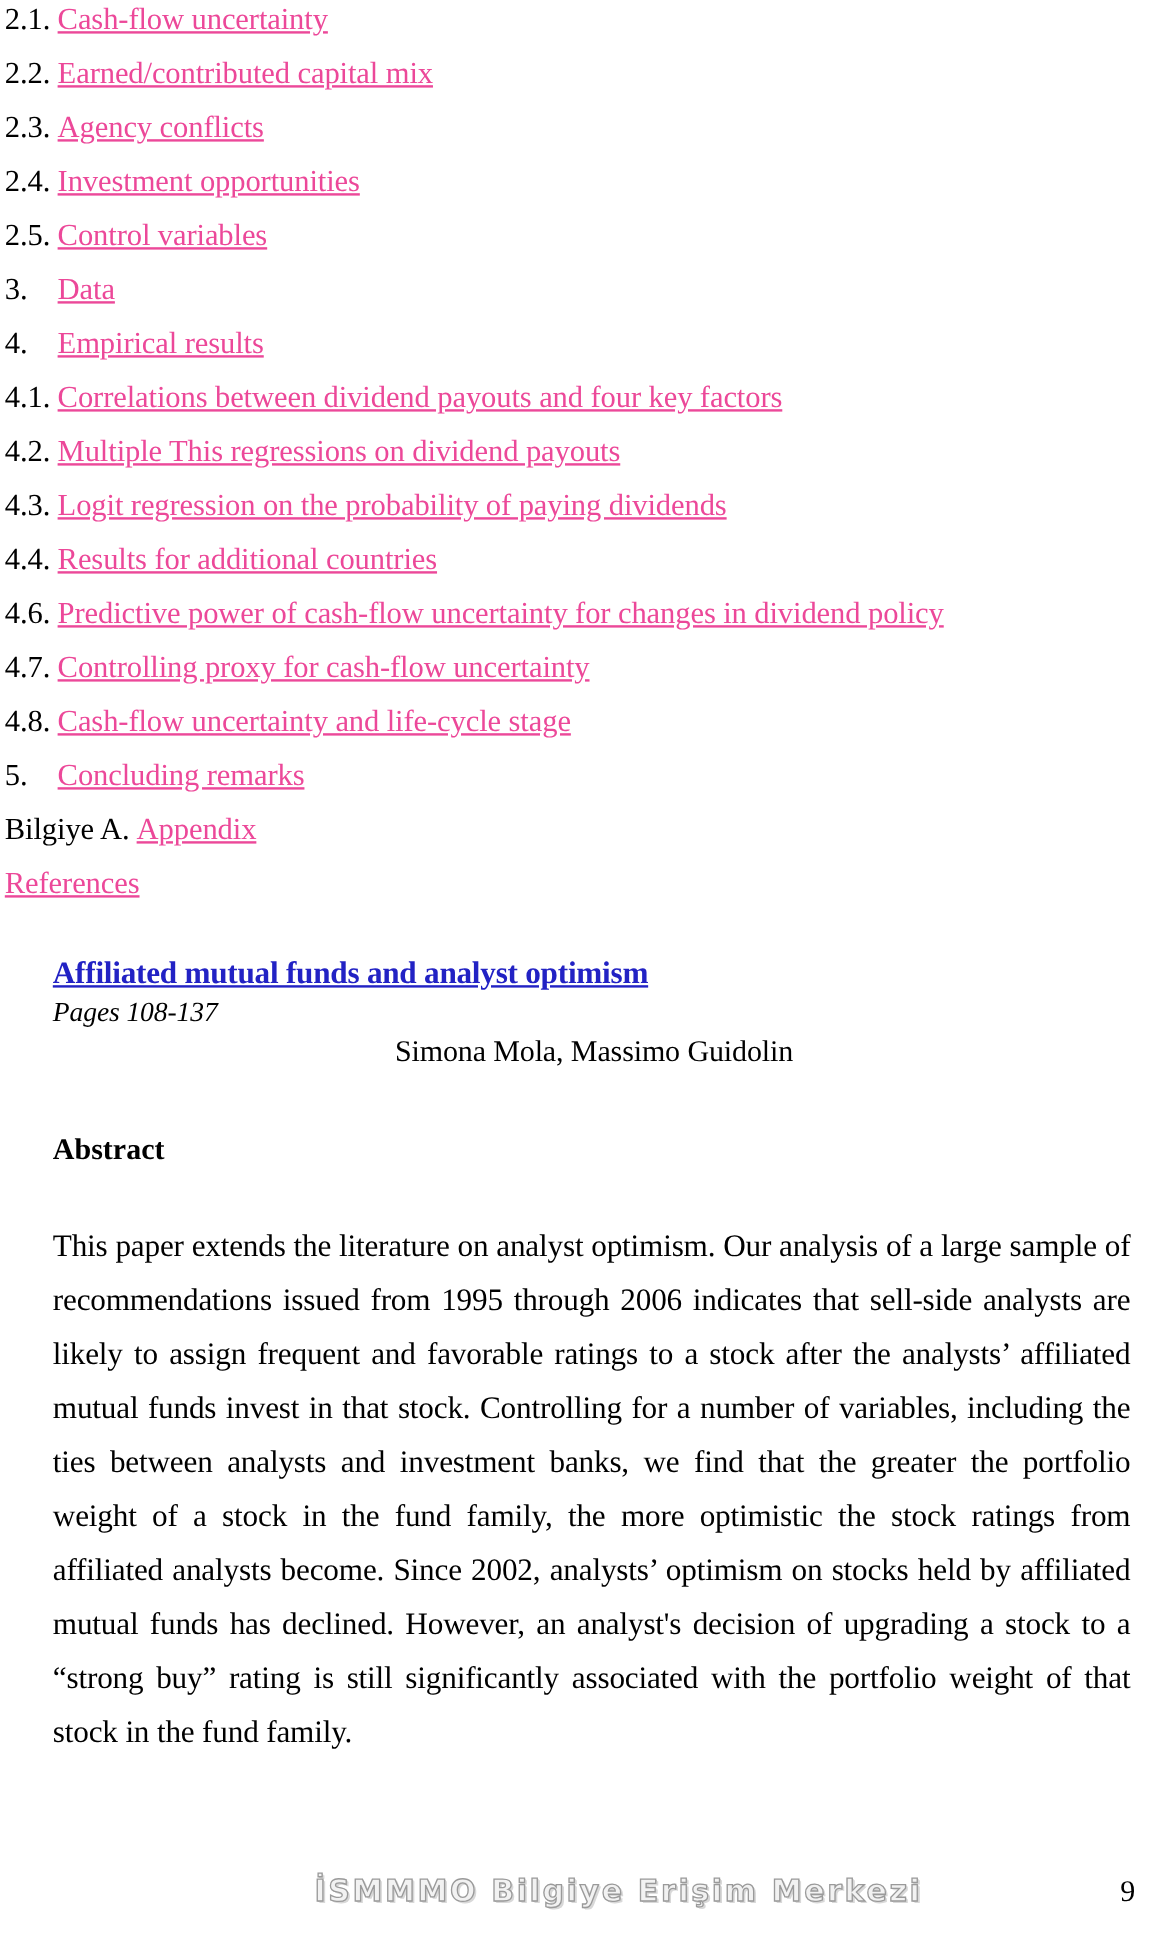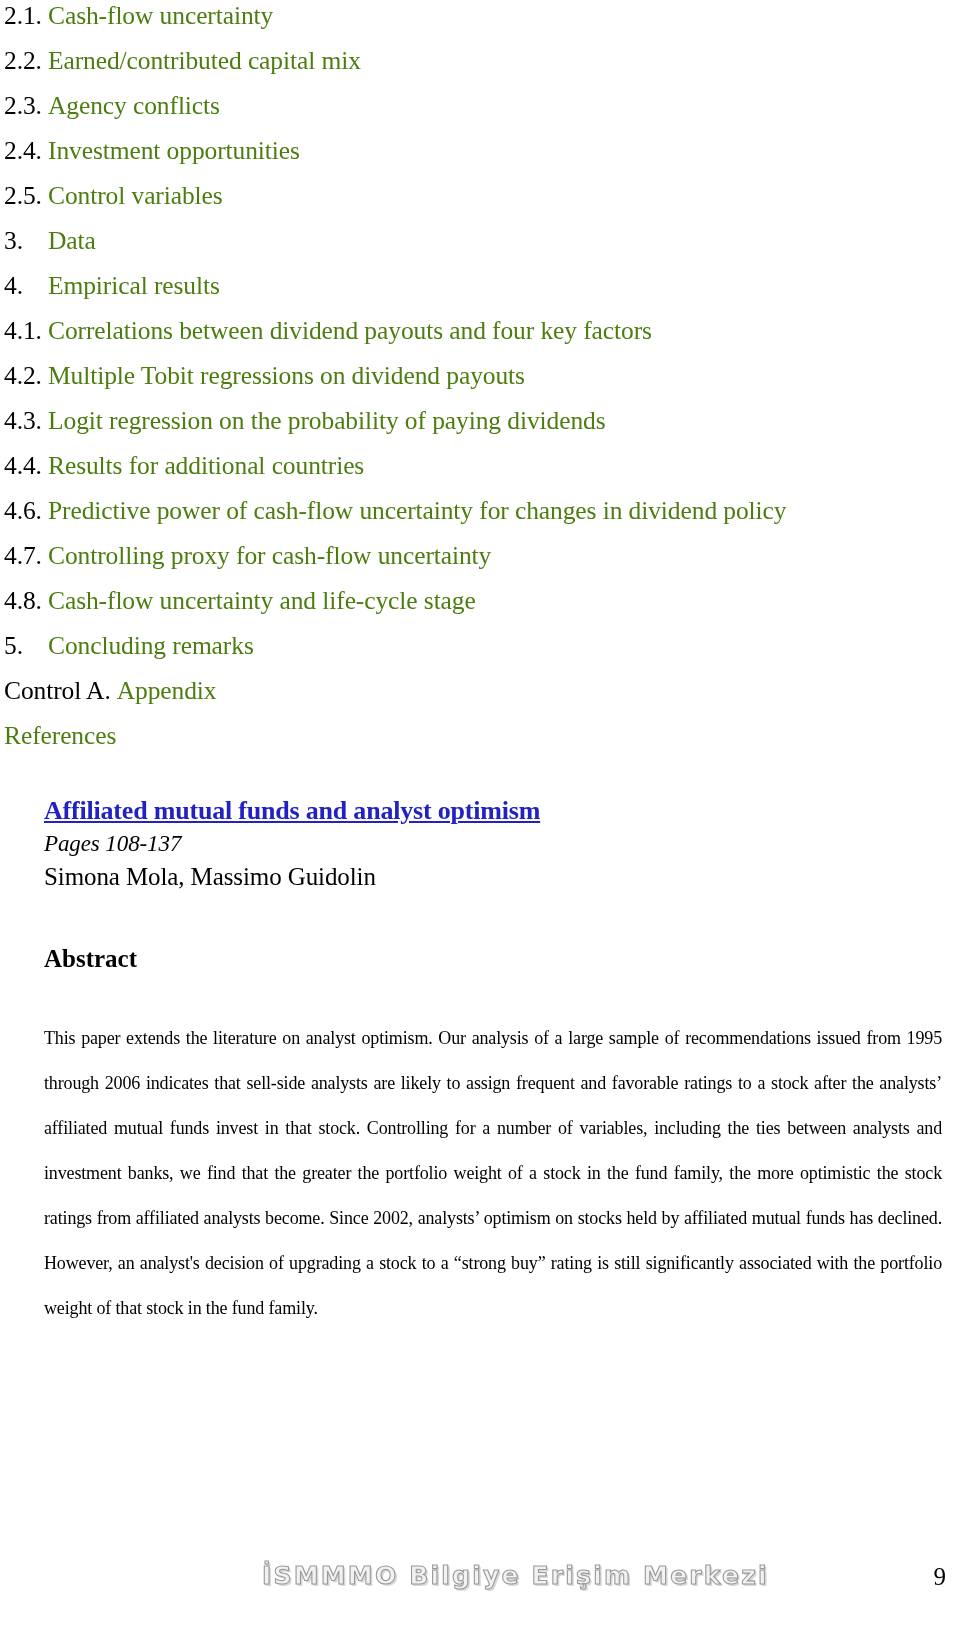--- a/index.html
+++ b/index.html
@@ -37,21 +37,22 @@
   }
   .toc-num {
     color: #000000;
     display: inline-block;
     min-width: 44px;
   }
   .toc-num.short {
     min-width: 44px;
   }
   .toc-link {
-    color: #4d7c0f;
+    color: #ec4899;
+    text-decoration: underline;
     text-underline-offset: 2px;
     cursor: pointer;
   }
   .toc-item.plain .toc-num {
     min-width: 0;
     margin-right: 6px;
   }
 
   
   .article {
@@ -74,33 +75,34 @@
     font-size: 23px;
     line-height: 32px;
     color: #000000;
     letter-spacing: -0.1px;
   }
   .article-authors {
     font-size: 25px;
     line-height: 34px;
     color: #000000;
     letter-spacing: -0.1px;
+    text-align: center;
   }
 
   .abstract-heading {
     font-size: 25px;
     font-weight: bold;
     color: #000000;
     margin-top: 50px;
     line-height: 30px;
   }
 
   .abstract-body {
     margin-top: 42px;
-    font-size: 18px;
+    font-size: 26px;
     line-height: 45px;
     text-align: justify;
     text-justify: inter-word;
     color: #000000;
     letter-spacing: -0.15px;
     padding-right: 4px;
   }
 
   
   .footer {
@@ -156,42 +158,42 @@
     <div class="toc-item">
       <span class="toc-num short">3.</span><span class="toc-link">Data</span>
     </div>
     <div class="toc-item">
       <span class="toc-num short">4.</span><span class="toc-link">Empirical results</span>
     </div>
     <div class="toc-item">
       <span class="toc-num">4.1.</span><span class="toc-link">Correlations between dividend payouts and four key factors</span>
     </div>
     <div class="toc-item">
-      <span class="toc-num">4.2.</span><span class="toc-link">Multiple Tobit regressions on dividend payouts</span>
+      <span class="toc-num">4.2.</span><span class="toc-link">Multiple This regressions on dividend payouts</span>
     </div>
     <div class="toc-item">
       <span class="toc-num">4.3.</span><span class="toc-link">Logit regression on the probability of paying dividends</span>
     </div>
     <div class="toc-item">
       <span class="toc-num">4.4.</span><span class="toc-link">Results for additional countries</span>
     </div>
     <div class="toc-item">
       <span class="toc-num">4.6.</span><span class="toc-link">Predictive power of cash-flow uncertainty for changes in dividend policy</span>
     </div>
     <div class="toc-item">
       <span class="toc-num">4.7.</span><span class="toc-link">Controlling proxy for cash-flow uncertainty</span>
     </div>
     <div class="toc-item">
       <span class="toc-num">4.8.</span><span class="toc-link">Cash-flow uncertainty and life-cycle stage</span>
     </div>
     <div class="toc-item">
       <span class="toc-num short">5.</span><span class="toc-link">Concluding remarks</span>
     </div>
     <div class="toc-item plain">
-      <span class="toc-num">Control A.</span><span class="toc-link">Appendix</span>
+      <span class="toc-num">Bilgiye A.</span><span class="toc-link">Appendix</span>
     </div>
     <div class="toc-item plain">
       <span class="toc-link">References</span>
     </div>
   </div>
 
   <div class="article">
     <span class="article-title">Affiliated mutual funds and analyst optimism</span>
     <div class="article-pages">Pages 108-137</div>
     <div class="article-authors">Simona Mola, Massimo Guidolin</div>

